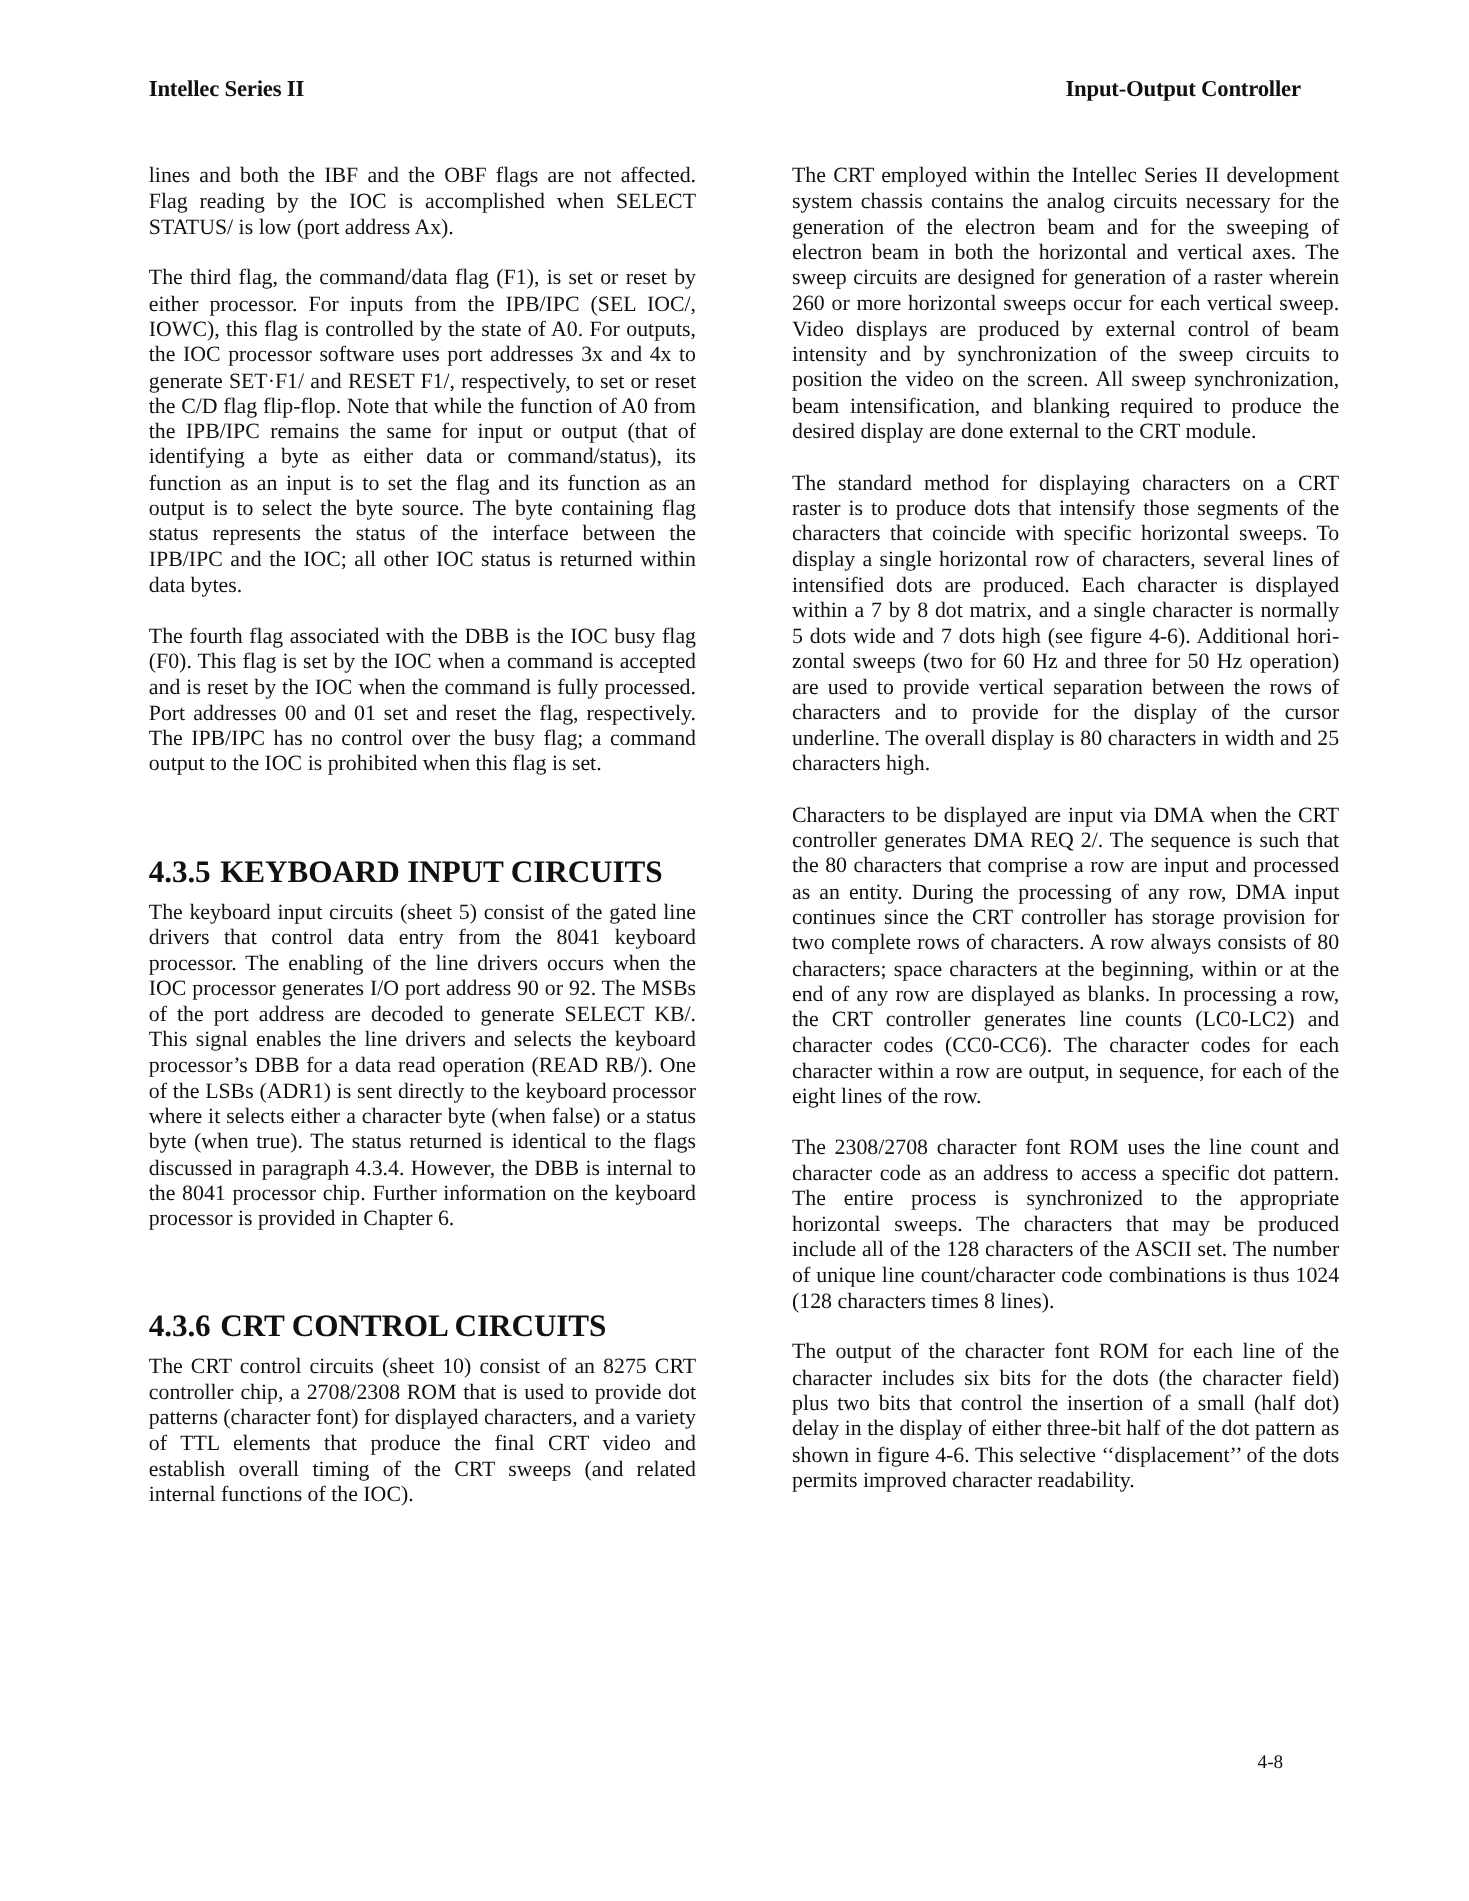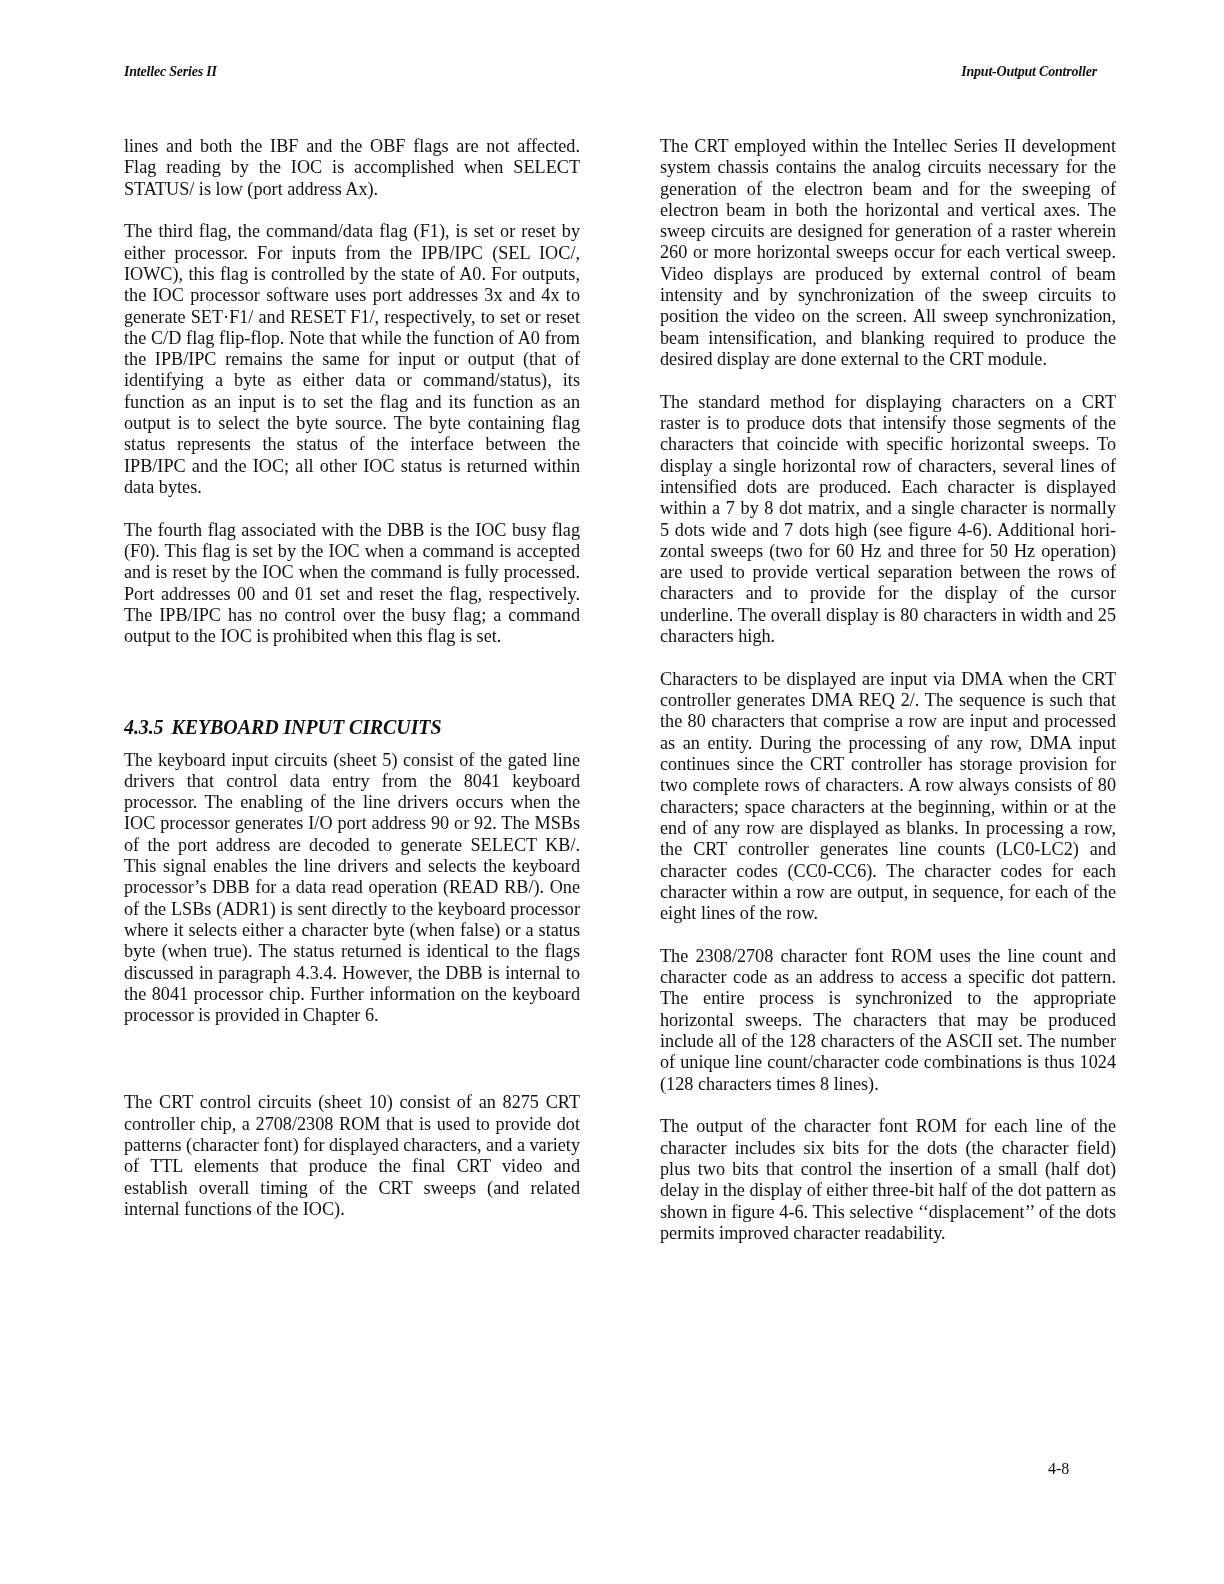--- a/index.html
+++ b/index.html
@@ -4,35 +4,35 @@
 <style>
   html, body { margin: 0; padding: 0; background: #ffffff; }
   body {
     width: 1224px; height: 1584px; position: relative; overflow: hidden;
     font-family: "Liberation Serif", "DejaVu Serif", serif;
     color: #111111;
   }
   .running-head {
     position: absolute; top: 64px;
     font-family: "Liberation Serif", serif;
-    font-weight: bold; font-size: 14px; letter-spacing: -0.2px; font-style: italic;
+    font-weight: bold; font-size: 19px; letter-spacing: -0.2px;
   }
   .rh-left { left: 124px; }
-  .rh-right { right: 127px; }
+  .rh-right { right: 140px; }
   .col {
     position: absolute; top: 136px; width: 456px;
     font-size: 18.2px; line-height: 21.3px;
     text-align: justify; hyphens: manual;
   }
   .col-left { left: 124px; }
   .col-right { left: 628px; margin-left: 32px; }
   .para { margin: 0 0 21.5px 0; }
   .sec-heading {
-    font-weight: bold; font-size: 20px; line-height: 26px;
-    margin: 0 0 10px 0; text-align: left; letter-spacing: -0.1px; font-style: italic;
+    font-weight: bold; font-size: 26px; line-height: 26px;
+    margin: 0 0 10px 0; text-align: left; letter-spacing: -0.1px;
   }
   .sec-heading .num { margin-right: 8px; }
   .page-number {
     position: absolute; left: 1048px; top: 1460px;
     font-size: 16px;
   }
 </style>
 </head>
 <body>
 
@@ -42,20 +42,23 @@
 <div class="col col-left">
   <p class="para">lines and both the IBF and the OBF flags are not affected. Flag reading by the IOC is accomplished when SELECT STATUS/ is low (port address Ax).</p>
   <p class="para">The third flag, the command/data flag (F1), is set or reset by either processor. For inputs from the IPB/IPC (SEL IOC/, IOWC), this flag is controll­ed by the state of A0. For outputs, the IOC processor software uses port addresses 3x and 4x to generate SET·F1/ and RESET F1/, respectively, to set or reset the C/D flag flip-flop. Note that while the function of A0 from the IPB/IPC remains the same for input or output (that of identifying a byte as either data or command/status), its function as an input is to set the flag and its function as an output is to select the byte source. The byte containing flag status represents the status of the interface between the IPB/IPC and the IOC; all other IOC status is returned within data bytes.</p>
   <p class="para" style="margin-bottom:66px;">The fourth flag associated with the DBB is the IOC busy flag (F0). This flag is set by the IOC when a command is accepted and is reset by the IOC when the command is fully processed. Port addresses 00 and 01 set and reset the flag, respectively. The IPB/IPC has no control over the busy flag; a command output to the IOC is prohibited when this flag is set.</p>
 
   <h2 class="sec-heading">
     <span class="num">4.3.5</span><span>KEYBOARD INPUT CIRCUITS</span>
   </h2>
   <p class="para" style="margin-bottom:66px;">The keyboard input circuits (sheet 5) consist of the gated line drivers that control data entry from the 8041 keyboard processor. The enabling of the line drivers occurs when the IOC processor generates I/O port address 90 or 92. The MSBs of the port address are decoded to generate SELECT KB/. This signal enables the line drivers and selects the keyboard pro­cessor’s DBB for a data read operation (READ RB/). One of the LSBs (ADR1) is sent directly to the keyboard processor where it selects either a character byte (when false) or a status byte (when true). The status returned is identical to the flags discussed in paragraph 4.3.4. However, the DBB is internal to the 8041 processor chip. Further information on the keyboard processor is provided in Chapter 6.</p>
 
+  <h2 class="sec-heading">
+    <span class="num">4.3.6</span><span>CRT CONTROL CIRCUITS</span>
+  </h2>
   <p class="para">The CRT control circuits (sheet 10) consist of an 8275 CRT controller chip, a 2708/2308 ROM that is used to provide dot patterns (character font) for displayed characters, and a variety of TTL elements that pro­duce the final CRT video and establish overall timing of the CRT sweeps (and related internal functions of the IOC).</p>
 </div>
 
 <div class="col col-right">
   <p class="para">The CRT employed within the Intellec Series II development system chassis contains the analog cir­cuits necessary for the generation of the electron beam and for the sweeping of electron beam in both the horizontal and vertical axes. The sweep circuits are designed for generation of a raster wherein 260 or more horizontal sweeps occur for each vertical sweep. Video displays are produced by external con­trol of beam intensity and by synchronization of the sweep circuits to position the video on the screen. All sweep synchronization, beam intensification, and blanking required to produce the desired display are done external to the CRT module.</p>
   <p class="para">The standard method for displaying characters on a CRT raster is to produce dots that intensify those segments of the characters that coincide with specific horizontal sweeps. To display a single horizontal row of characters, several lines of intensified dots are pro­duced. Each character is displayed within a 7 by 8 dot matrix, and a single character is normally 5 dots wide and 7 dots high (see figure 4-6). Additional hori­zontal sweeps (two for 60 Hz and three for 50 Hz operation) are used to provide vertical separation between the rows of characters and to provide for the display of the cursor underline. The overall display is 80 characters in width and 25 characters high.</p>
   <p class="para">Characters to be displayed are input via DMA when the CRT controller generates DMA REQ 2/. The sequence is such that the 80 characters that comprise a row are input and processed as an entity. During the processing of any row, DMA input continues since the CRT controller has storage provision for two complete rows of characters. A row always con­sists of 80 characters; space characters at the begin­ning, within or at the end of any row are displayed as blanks. In processing a row, the CRT controller generates line counts (LC0-LC2) and character codes (CC0-CC6). The character codes for each character within a row are output, in sequence, for each of the eight lines of the row.</p>
   <p class="para">The 2308/2708 character font ROM uses the line count and character code as an address to access a specific dot pattern. The entire process is syn­chronized to the appropriate horizontal sweeps. The characters that may be produced include all of the 128 characters of the ASCII set. The number of unique line count/character code combinations is thus 1024 (128 characters times 8 lines).</p>
   <p class="para">The output of the character font ROM for each line of the character includes six bits for the dots (the character field) plus two bits that control the inser­tion of a small (half dot) delay in the display of either three-bit half of the dot pattern as shown in figure 4-6. This selective ‘‘displacement’’ of the dots permits improved character readability.</p>
 </div>

